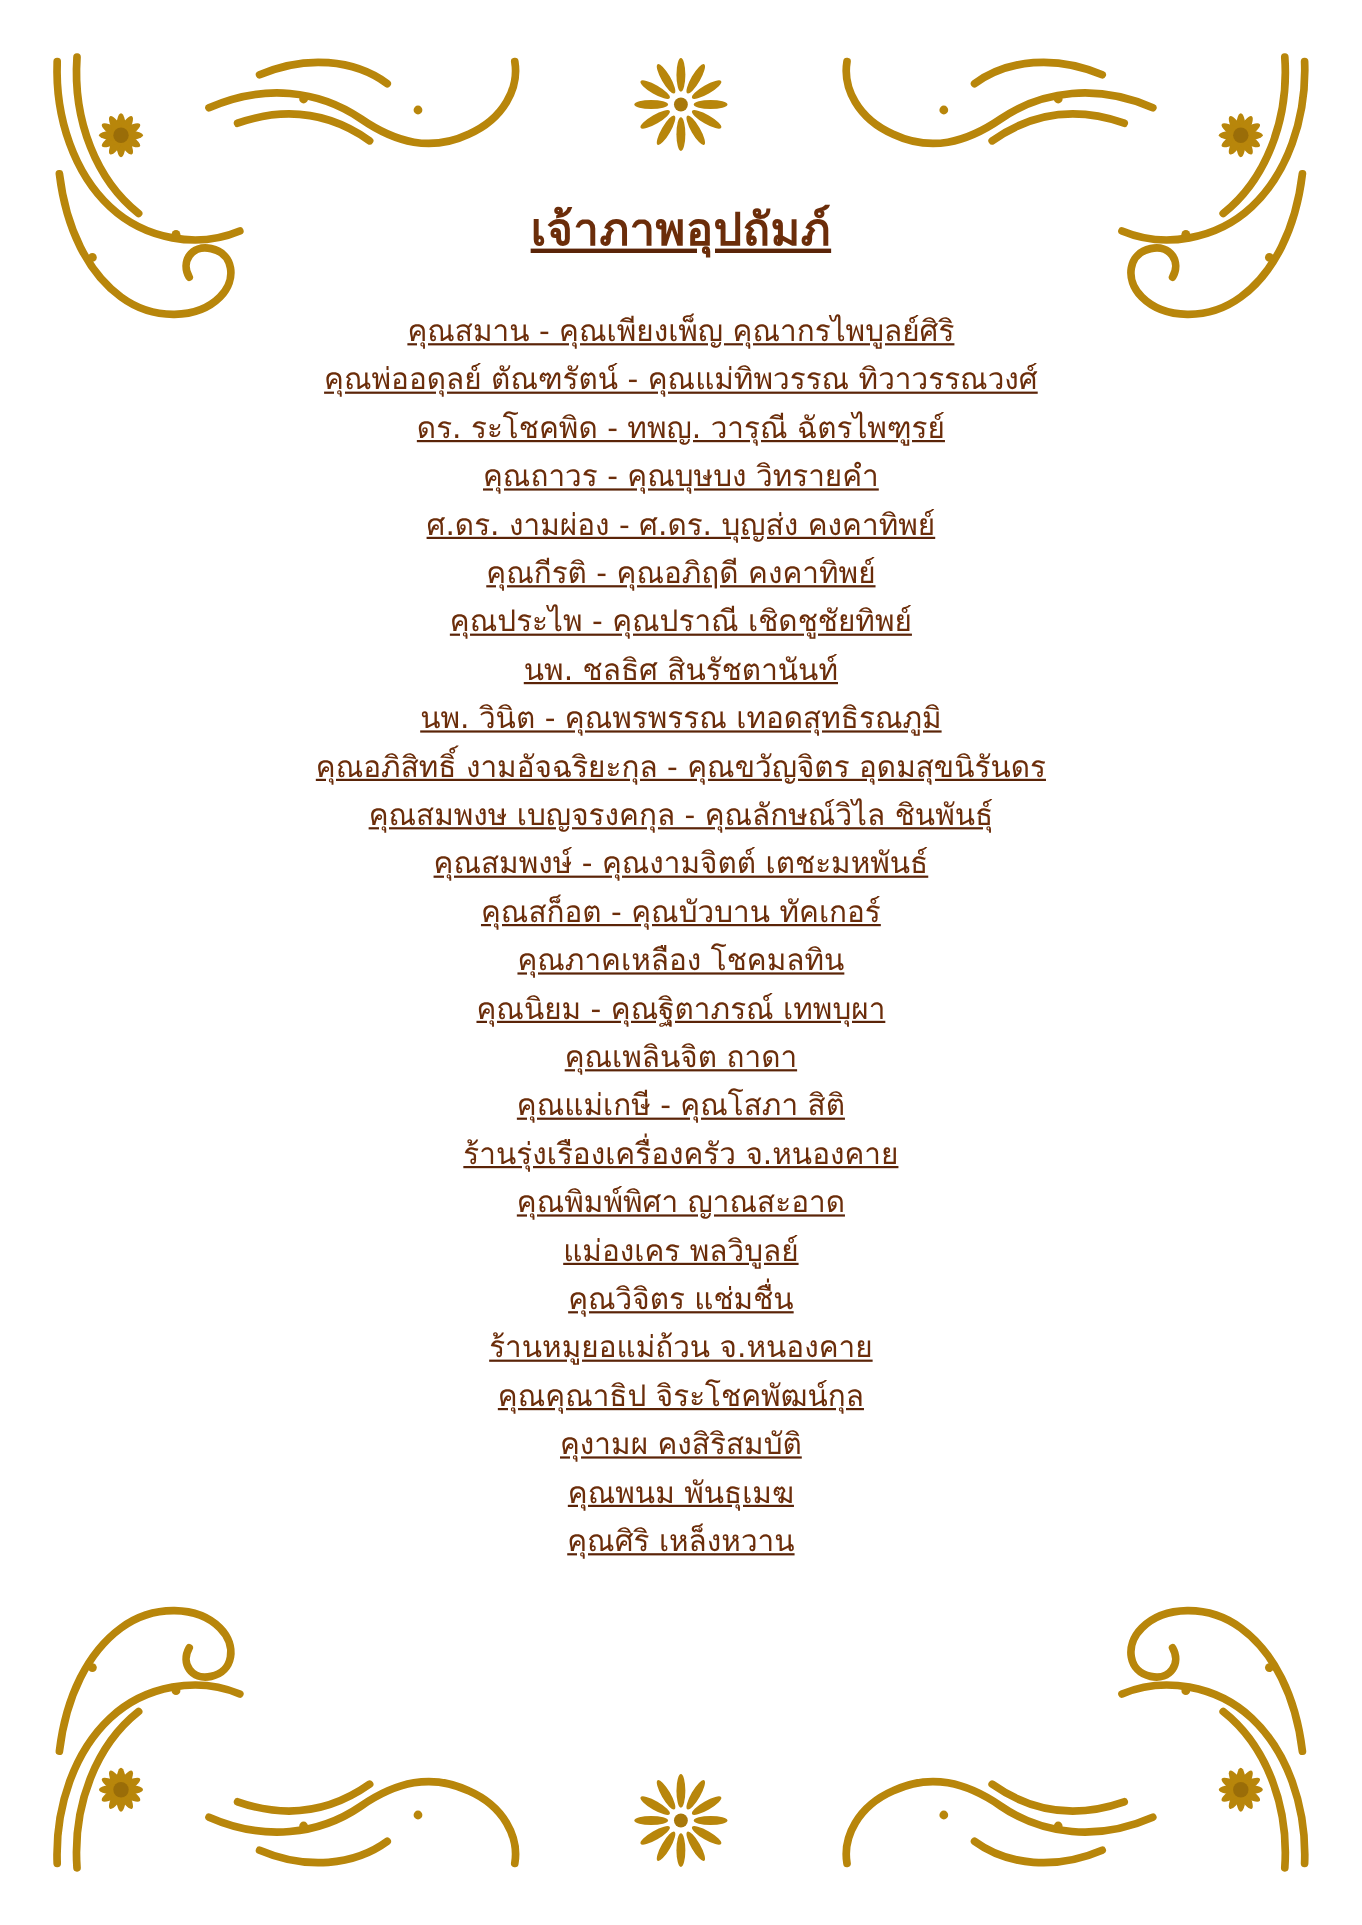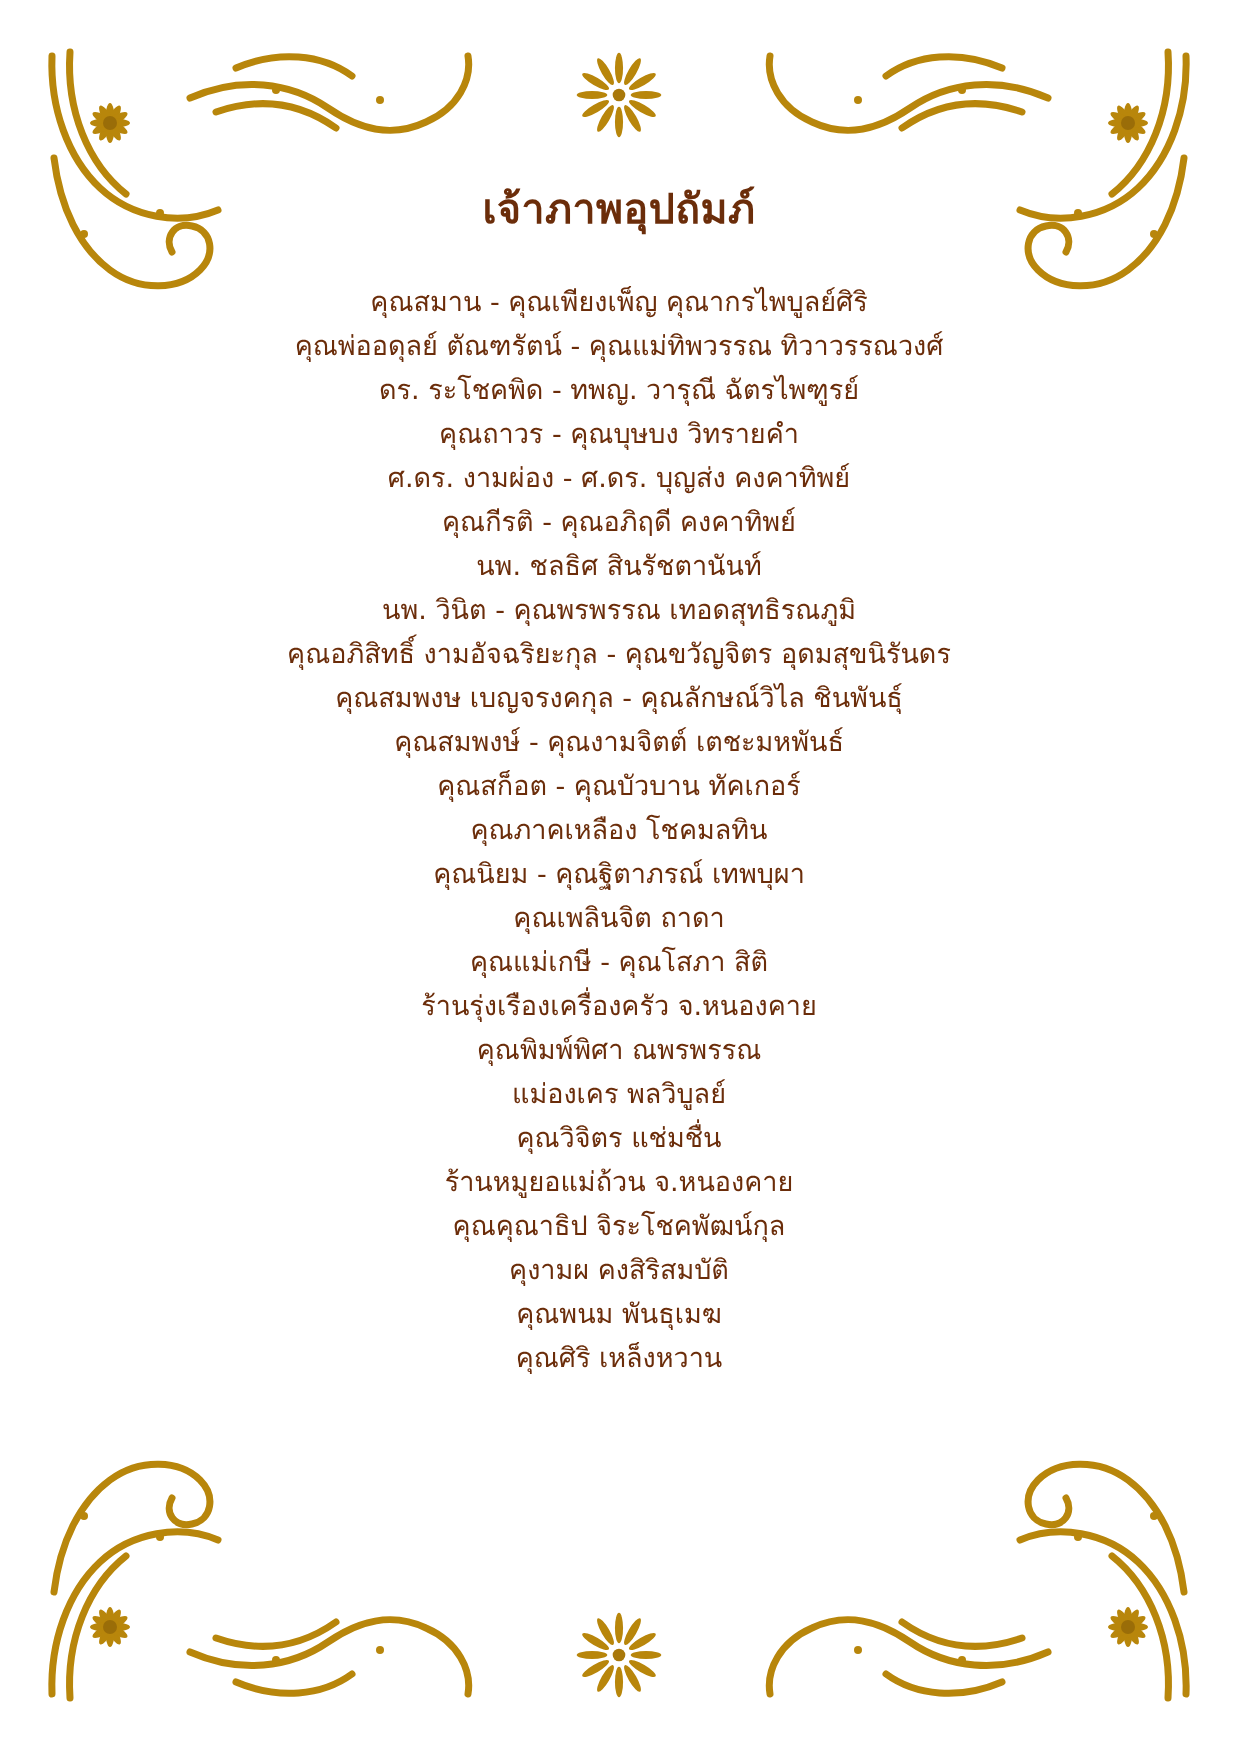--- a/index.html
+++ b/index.html
@@ -45,20 +45,21 @@
   }
   .flower-top { top: 50px; }
   .flower-bottom { bottom: 50px; transform: translateX(-50%) scaleY(-1); }
 
   
   .content {
     position: relative;
     z-index: 3;
     padding-top: 185px;
     text-align: center;
+    text-decoration: underline;
   }
 
   .title {
     font-size: 41px;
     font-weight: bold;
     color: #6b2d0a;
     letter-spacing: 0.5px;
     margin: 0 0 46px 0;
     line-height: 1.2;
   }
@@ -227,32 +228,33 @@
 
   <div class="content">
     <h1 class="title">เจ้าภาพอุปถัมภ์</h1>
     <ul class="names" id="name-list">
         <li>คุณสมาน - คุณเพียงเพ็ญ  คุณากรไพบูลย์ศิริ</li>
         <li>คุณพ่ออดุลย์  ตัณฑรัตน์ - คุณแม่ทิพวรรณ  ทิวาวรรณวงศ์</li>
         <li>ดร. ระโชคพิด - ทพญ. วารุณี  ฉัตรไพฑูรย์</li>
         <li>คุณถาวร - คุณบุษบง  วิทรายคำ</li>
         <li>ศ.ดร. งามผ่อง - ศ.ดร. บุญส่ง  คงคาทิพย์</li>
         <li>คุณกีรติ - คุณอภิฤดี  คงคาทิพย์</li>
+        <li>คุณประไพ - คุณปราณี  เชิดชูชัยทิพย์</li>
         <li>นพ. ชลธิศ  สินรัชตานันท์</li>
         <li>นพ. วินิต - คุณพรพรรณ  เทอดสุทธิรณภูมิ</li>
         <li>คุณอภิสิทธิ์  งามอัจฉริยะกุล - คุณขวัญจิตร  อุดมสุขนิรันดร</li>
         <li>คุณสมพงษ  เบญจรงคกุล - คุณลักษณ์วิไล  ชินพันธุ์</li>
         <li>คุณสมพงษ์ - คุณงามจิตต์ เตชะมหพันธ์</li>
         <li>คุณสก็อต - คุณบัวบาน  ทัคเกอร์</li>
         <li>คุณภาคเหลือง  โชคมลทิน</li>
         <li>คุณนิยม - คุณฐิตาภรณ์  เทพบุผา</li>
         <li>คุณเพลินจิต  ถาดา</li>
         <li>คุณแม่เกษี - คุณโสภา  สิติ</li>
         <li>ร้านรุ่งเรืองเครื่องครัว  จ.หนองคาย</li>
-        <li>คุณพิมพ์พิศา  ณพรพรรณ</li>
+        <li>คุณพิมพ์พิศา  ญาณสะอาด</li>
         <li>แม่องเคร  พลวิบูลย์</li>
         <li>คุณวิจิตร  แช่มชื่น</li>
         <li>ร้านหมูยอแม่ถ้วน  จ.หนองคาย</li>
         <li>คุณคุณาธิป  จิระโชคพัฒน์กุล</li>
         <li>คุงามผ  คงสิริสมบัติ</li>
         <li>คุณพนม  พันธุเมฆ</li>
         <li>คุณศิริ  เหล็งหวาน</li>
       </ul>
   </div>
 

